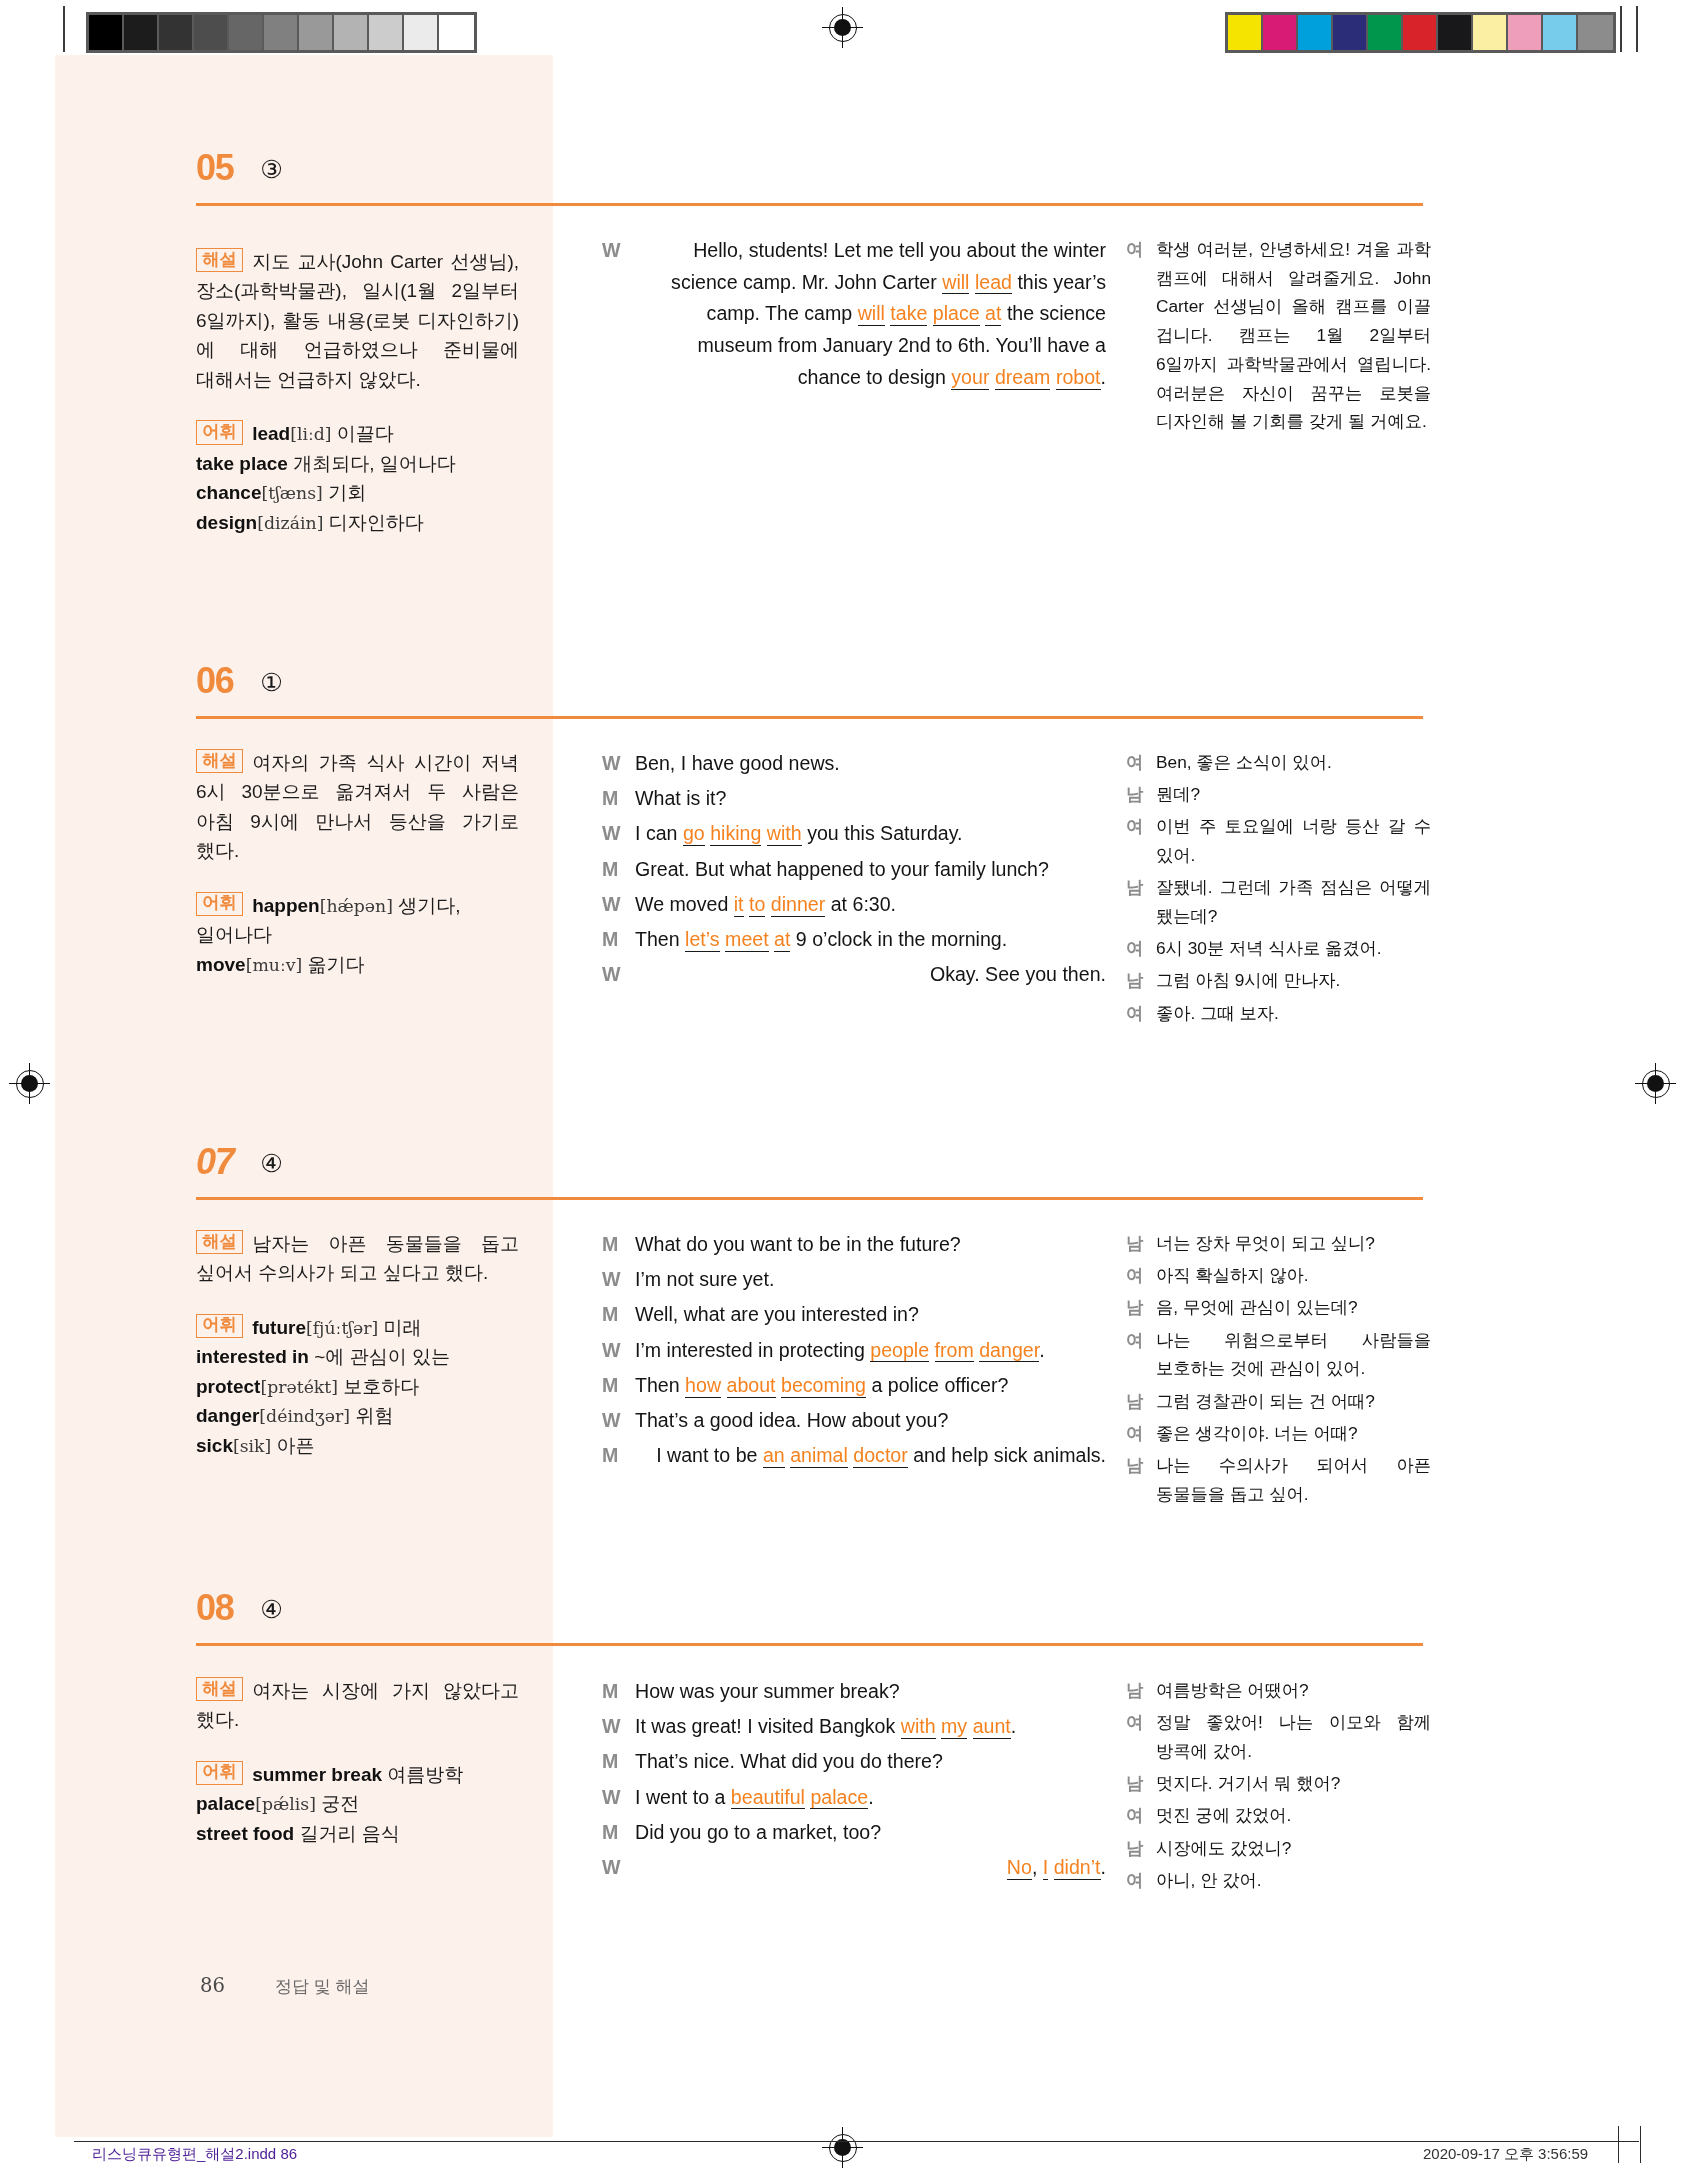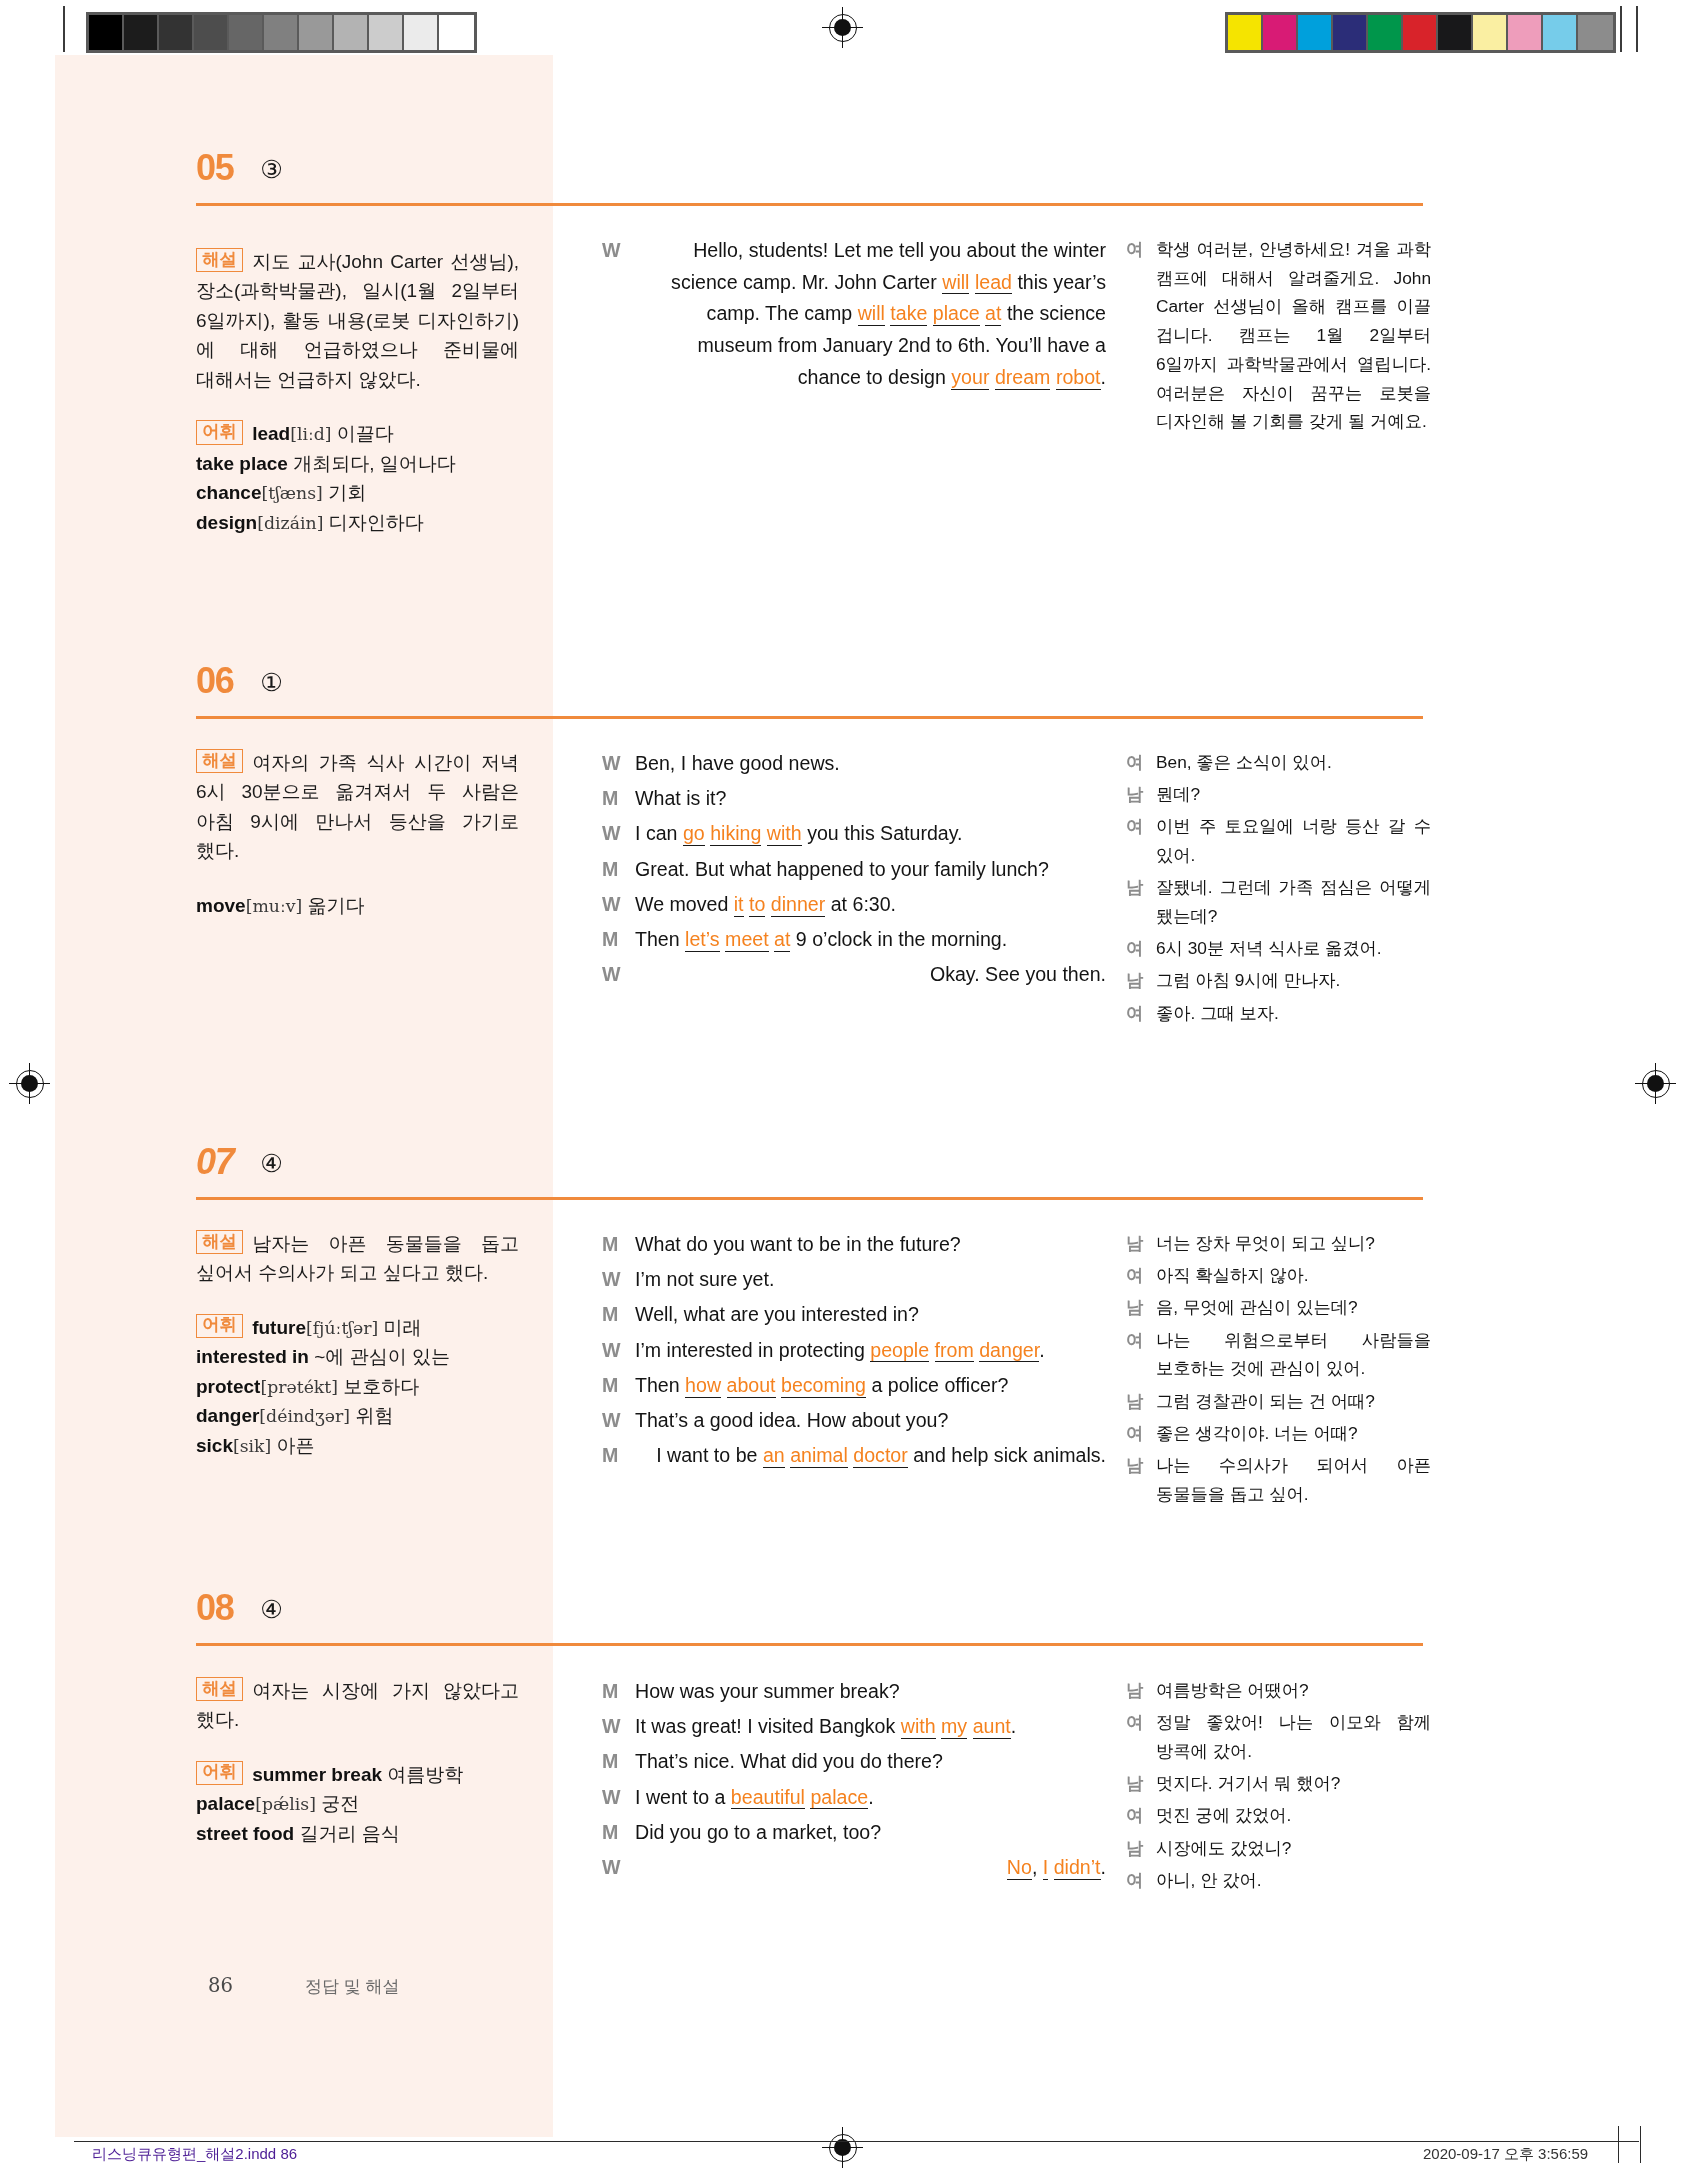--- a/index.html
+++ b/index.html
@@ -99,21 +99,21 @@
   .hl{
     color:#F5821F;
     border-bottom:1.7px solid #1a1a1a;
     padding-bottom:0.6px;
   }
 
   
   .mono .utt{text-align:justify;}
 
   
-  .folio{position:absolute;left:208px;top:1974px;display:flex;gap:72px;align-items:baseline;}
+  .folio{position:absolute;left:200px;top:1974px;display:flex;gap:50px;align-items:baseline;}
   .folio-num{font-size:19.6px;color:#4a4a4a;font-family:"DejaVu Serif",serif;}
   .folio-txt{font-size:17px;color:#6a6a6a;}
 
   .prod-rule{position:absolute;left:74px;top:2141px;width:1565px;height:1.2px;background:#2b2b2b;}
   .prod-left{position:absolute;left:92px;top:2145px;font-size:15px;color:#4c1d95;}
   .prod-right{position:absolute;left:1423px;top:2145px;font-size:15px;color:#333;}
   .prod-tick-a{position:absolute;left:1618px;top:2126px;width:1.2px;height:37px;background:#2b2b2b;}
   .prod-tick-b{position:absolute;left:1640px;top:2126px;width:1.2px;height:37px;background:#2b2b2b;}
 </style>
 </head>
@@ -204,20 +204,21 @@
       </div>
     </div>
     <div class="q-head" style="top: 663px;">
       <span class="q-num">06</span>
       <span class="q-ans">①</span>
     </div>
     <div class="q-rule" style="top: 716px;"></div>
     <div class="col-left" style="top: 748px;">
       <div class="explain"><span class="tag">해설</span>여자의 가족 식사 시간이 저녁 6시 30분으로 옮겨져서 두 사람은 아침 9시에 만나서 등산을 가기로 했다.</div>
       <div class="vocab">
+        <span class="line"><span class="tag">어휘</span><span class="w">happen</span><span class="ipa">[hǽpən]</span><span class="kr"> 생기다, 일어나다</span></span>
         <span class="line"><span class="w">move</span><span class="ipa">[muːv]</span><span class="kr"> 옮기다</span></span>
       </div>
     </div>
     <div class="col-mid" style="top: 748px;">
       <div class="dlg">
         <div class="spk">W</div>
         <div class="utt">Ben, I have good news.</div>
       </div>
       <div class="dlg">
         <div class="spk">M</div>

